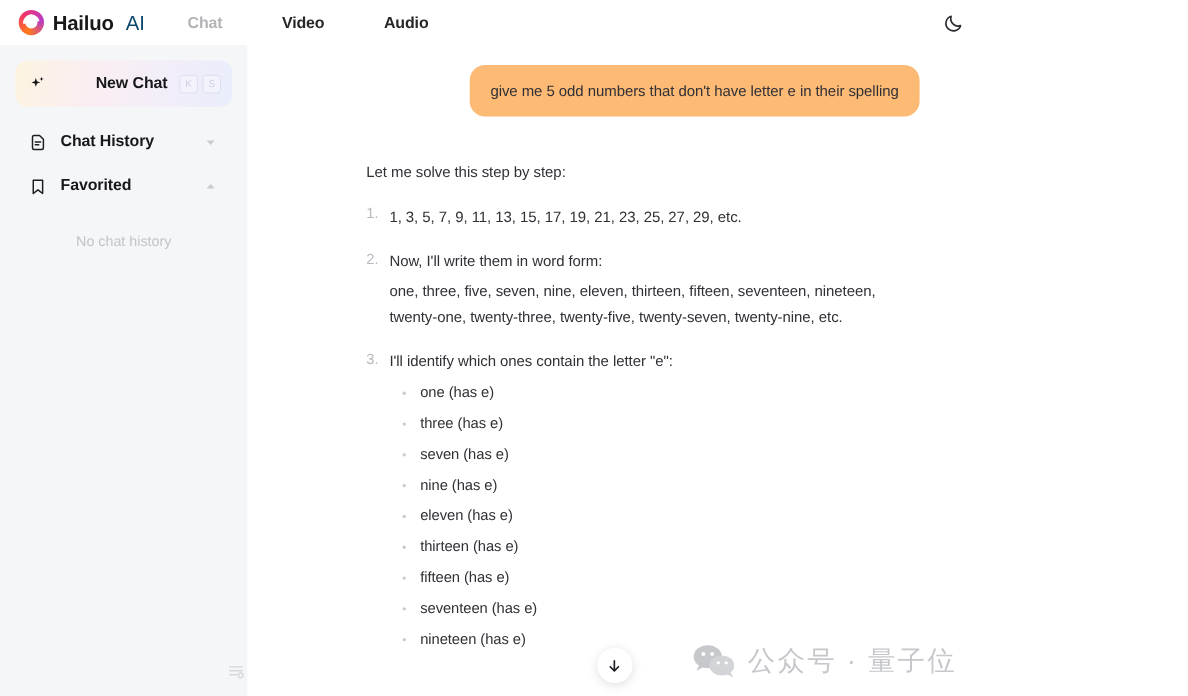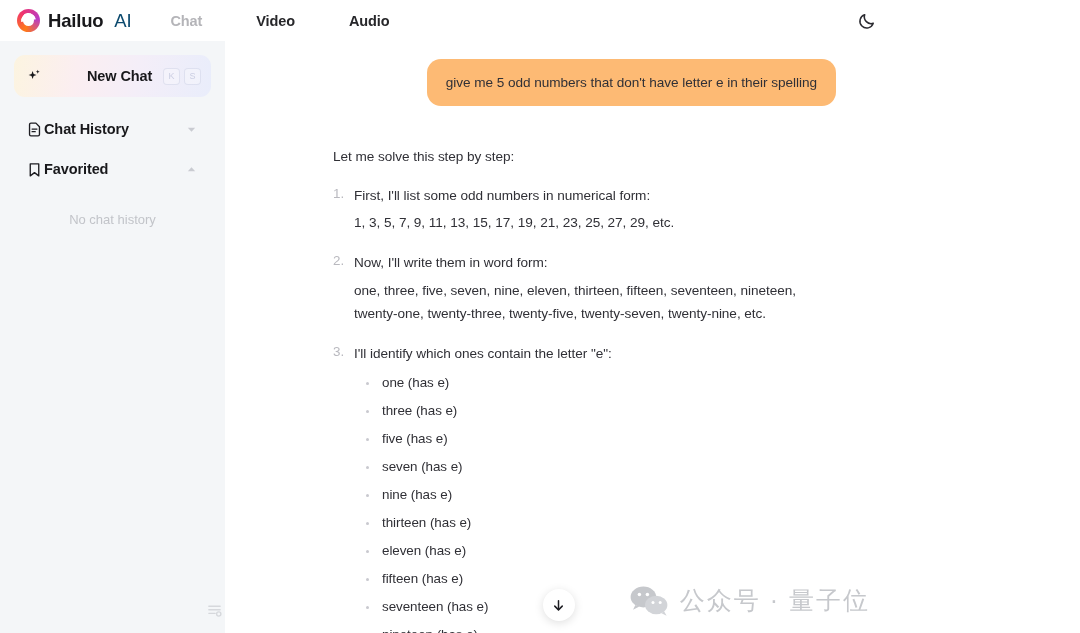--- a/index.html
+++ b/index.html
@@ -79,21 +79,21 @@
     font-family: "Liberation Sans", sans-serif;
   }
 
   .navlist { margin-top: 12px; }
   .navrow {
     height: 40px; margin: 0 14px; padding: 0 11px;
     display: flex; align-items: center; cursor: pointer; border-radius: 10px;
     position: relative;
   }
   .navrow .ico { width: 19px; display:flex; align-items:center; justify-content:center; }
-  .navrow .label { font-size: 14.5px; font-weight: 600; color: #18181b; margin-left: 0; letter-spacing: -0.1px; }
+  .navrow .label { font-size: 14.5px; font-weight: 600; color: #18181b; margin-left: 11px; letter-spacing: -0.1px; }
   .navrow .chev { position: absolute; right: 14px; display:flex; align-items:center; }
   .empty-hint {
     text-align: center; font-size: 13px; color: #c2c4c9;
     margin-top: 23px; font-weight: 500;
   }
   .collapse-btn {
     position: absolute; left: 203px; bottom: 12px;
     width: 22px; height: 22px; cursor: pointer; opacity: .33;
     display:flex; align-items:center; justify-content:center;
   }
@@ -243,39 +243,37 @@
         <div class="user-row">
           <div class="user-bubble">give me 5 odd numbers that don't have letter e in their spelling</div>
         </div>
 
         <div class="assistant">
           <div class="lead">Let me solve this step by step:</div>
 
           <ol class="steps">
 
             <li>
-              <div class="step-title">First, I'll list some odd numbers in numerical form:</div>
               <div class="step-body">1, 3, 5, 7, 9, 11, 13, 15, 17, 19, 21, 23, 25, 27, 29, etc.</div>
             </li>
 
             <li>
               <div class="step-title">Now, I'll write them in word form:</div>
               <div class="step-body">one, three, five, seven, nine, eleven, thirteen, fifteen, seventeen, nineteen, twenty-one, twenty-three, twenty-five, twenty-seven, twenty-nine, etc.</div>
             </li>
 
             <li>
               <div class="step-title">I'll identify which ones contain the letter "e":</div>
               <ul class="sub">
                 <li>one (has e)</li>
                 <li>three (has e)</li>
-                <li>five (has e)</li>
                 <li>seven (has e)</li>
                 <li>nine (has e)</li>
+                <li>eleven (has e)</li>
                 <li>thirteen (has e)</li>
-                <li>eleven (has e)</li>
                 <li>fifteen (has e)</li>
                 <li>seventeen (has e)</li>
                 <li>nineteen (has e)</li>
               </ul>
             </li>
 
           </ol>
         </div>
       </div>
 

